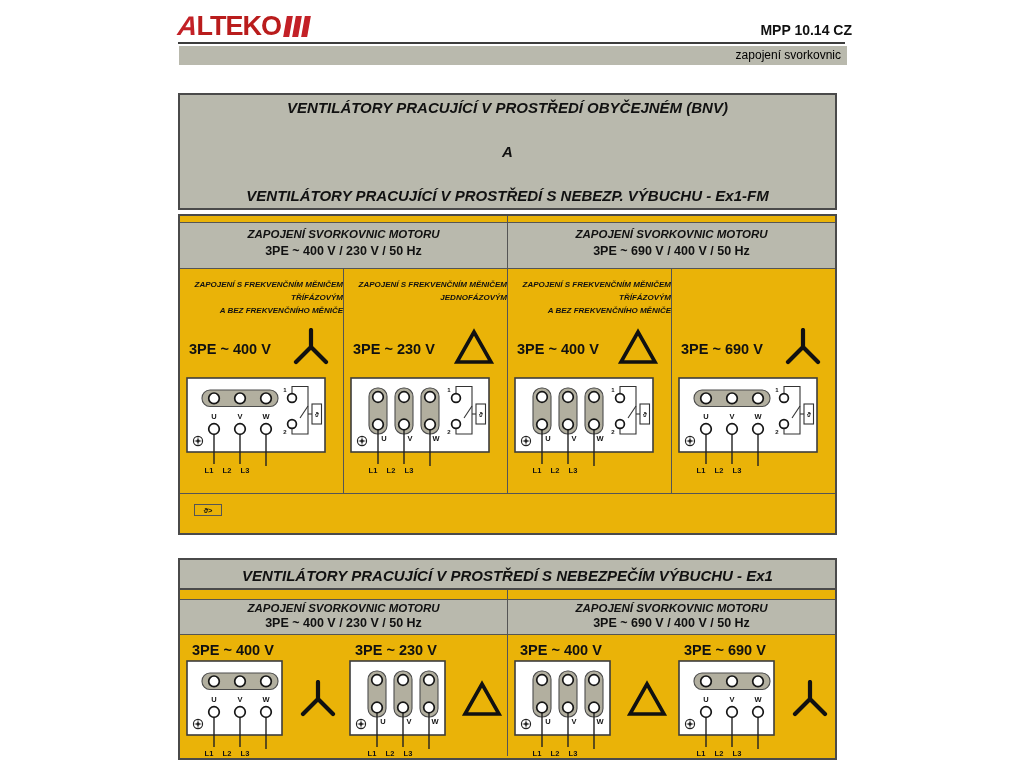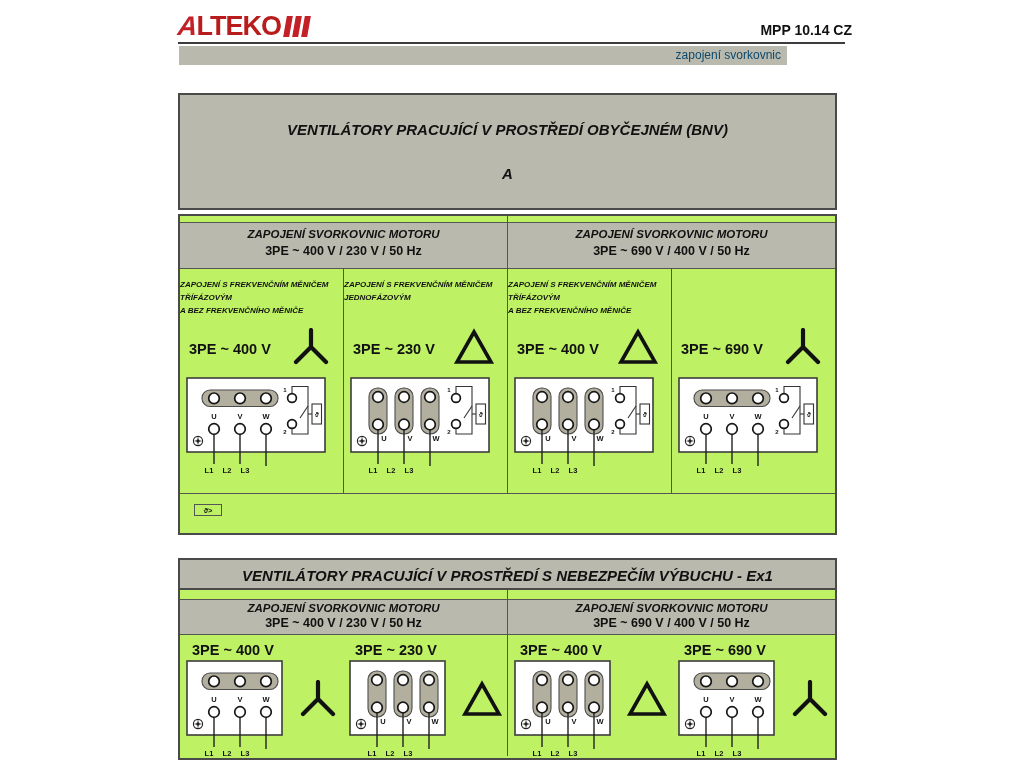--- a/index.html
+++ b/index.html
@@ -10,30 +10,30 @@
   }
   .abs{position:absolute;}
   
   .logo{left:178px;top:11px;font-weight:bold;font-size:27px;letter-spacing:-1px;display:flex;align-items:center;}
   .logo .red-a{color:var(--brand,#c32127);font-style:italic;transform:skewX(-6deg);display:inline-block;}
   .logo .rest{color:#b91c1c;}
   .logo .bars{display:flex;margin-left:4px;gap:3px;}
   .logo .bars i{display:block;width:6px;height:21px;background:var(--brand,#c32127);transform:skewX(-10deg);}
   .doc-code{left:192px;top:22px;width:660px;text-align:right;font-weight:bold;font-size:14px;}
   .top-rule{left:178px;top:42px;width:667px;height:2px;background:#3c3c3c;}
-  .subtitle-bar{left:179px;top:46px;width:608px;height:19px;background:var(--hdr,#b9b9ad);
-    font-size:12px;line-height:19px;text-align:right;padding-right:6px;box-sizing:border-box;color:#0c4a6e;}
+  .subtitle-bar{left:179px;top:46px;width:668px;height:19px;background:var(--hdr,#b9b9ad);
+    font-size:12px;line-height:19px;text-align:right;padding-right:6px;box-sizing:border-box;color:#000000;}
   
   .title-box{left:178px;width:659px;background:var(--hdr,#b9b9ad);border:2px solid #4a4a4a;box-sizing:border-box;
     display:flex;flex-direction:column;align-items:center;justify-content:center;}
   .title-box .tline{font-weight:bold;font-style:italic;font-size:15px;text-align:center;}
   #title1{top:93px;height:117px;gap:27px;}
   #title2{top:558px;height:35px;}
   
-  .tbl{left:178px;width:659px;border:2px solid #4a4a4a;box-sizing:border-box;background:#bef264;}
+  .tbl{left:178px;width:659px;border:2px solid #4a4a4a;box-sizing:border-box;background:#eab308;}
   #tbl1{top:214px;height:321px;}
   #tbl2{top:588px;height:172px;}
   .spacer{display:flex;}
   .spacer>div{flex:1 1 0;}
   .spacer>div:first-child{border-right:1px solid #555;}
   #tbl1 .spacer{height:6px;}
   #tbl2 .spacer{height:9px;}
   .hdr-row{display:flex;border-top:1px solid #555;border-bottom:1px solid #555;}
   #tbl1 .hdr-row{height:45px;}
   #tbl2 .hdr-row{height:34px;}
@@ -41,21 +41,21 @@
   #tbl2 .hdr-cell{padding-top:2px;}
   .hdr-cell:first-child{border-right:1px solid #555;}
   .hdr-l1{font-weight:bold;font-style:italic;font-size:11.5px;}
   .hdr-l2{font-weight:bold;font-size:12.5px;margin-top:4px;}
   #tbl2 .hdr-l2{margin-top:2px;}
   .body-row{display:flex;}
   #tbl1 .body-row{height:224px;}
   #tbl2 .body-row{height:121px;}
   .cell{flex:1 1 0;box-sizing:border-box;}
   .cell.brd{border-right:1px solid #555;}
-  .sub{height:58px;padding-top:9px;box-sizing:border-box;text-align:left;
+  .sub{height:58px;padding-top:9px;box-sizing:border-box;text-align:right;
     font-weight:bold;font-style:italic;font-size:8px;line-height:13px;}
   .vrow{display:flex;align-items:center;justify-content:space-between;height:44px;padding:0 12px 0 9px;}
   .vlabel{font-weight:bold;font-size:14.5px;white-space:nowrap;}
   .diag{margin:6px 0 0 6px;line-height:0;}
   
   .col2{flex:1 1 0;display:flex;box-sizing:border-box;}
   .col2.brd{border-right:1px solid #555;}
   .group{flex:1 1 0;}
   .g-label{padding:7px 0 2px 12px;font-weight:bold;font-size:14.5px;white-space:nowrap;}
   .g-row{display:flex;margin-left:6px;line-height:0;}
@@ -79,20 +79,21 @@
       <i></i>
     </span>
 </div>
 <div class="abs doc-code">MPP 10.14 CZ</div>
 <div class="abs top-rule"></div>
 <div class="abs subtitle-bar">zapojení svorkovnic</div>
 
 <div class="abs title-box" id="title1">
   <div class="tline">VENTILÁTORY PRACUJÍCÍ V PROSTŘEDÍ OBYČEJNÉM (BNV)</div>
   <div class="tline">A</div>
+  <div class="tline">VENTILÁTORY PRACUJÍCÍ V PROSTŘEDÍ S NEBEZP. VÝBUCHU - Ex1-FM</div>
 </div>
 
 <div class="abs tbl" id="tbl1">
   <div class="spacer">
       <div></div>
       <div></div>
     </div>
   <div class="hdr-row">
     <div class="hdr-cell">
       <div class="hdr-l1">ZAPOJENÍ SVORKOVNIC MOTORU</div>

